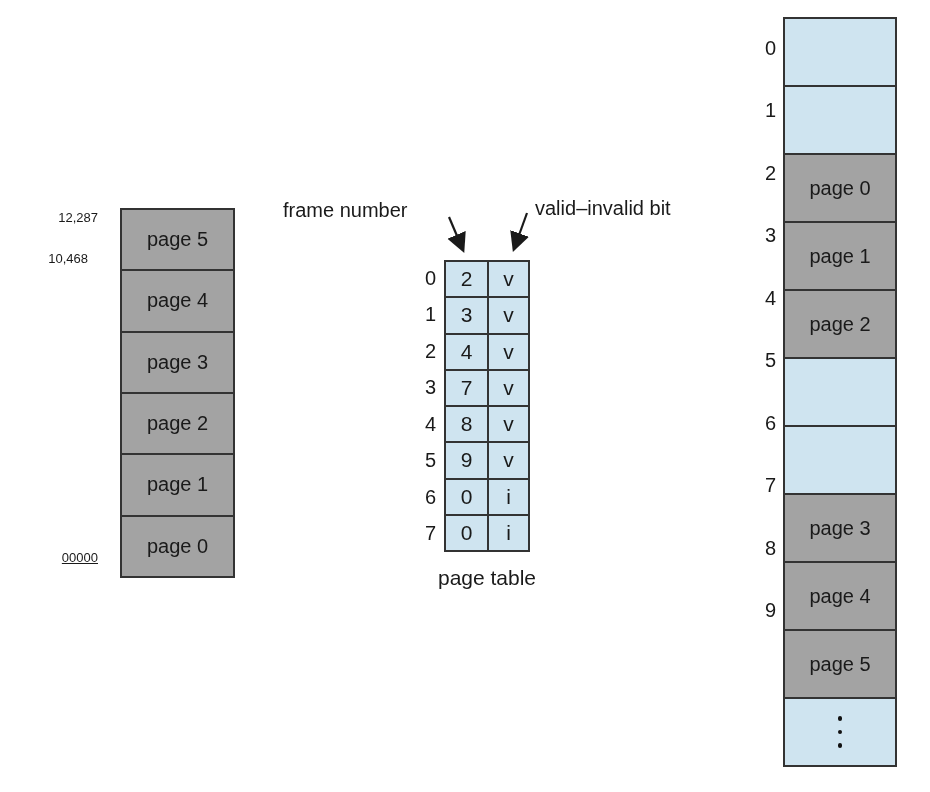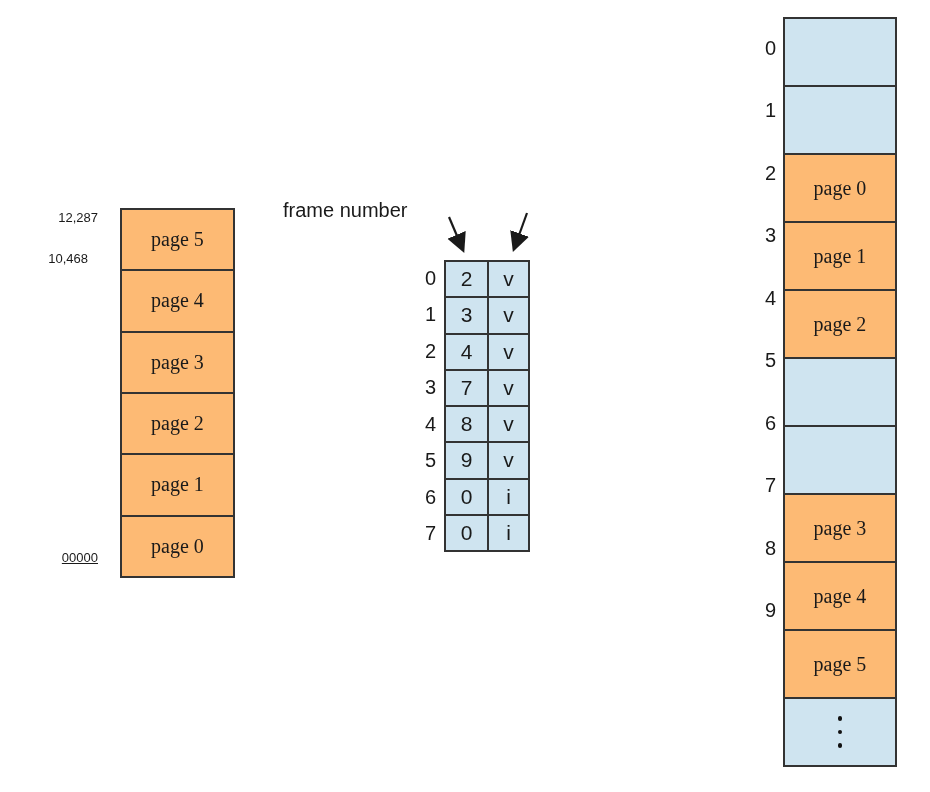--- a/index.html
+++ b/index.html
@@ -11,21 +11,21 @@
   
   .memcol{
     display:flex;flex-direction:column;box-sizing:border-box;
     border:2px solid #333333;
   }
   .memcell{
     flex:1;display:flex;align-items:center;justify-content:center;
     font-size:20px;border-top:2px solid #333333;
   }
   .memcell:first-child{border-top:none;}
-  .fill-page{background:#fdba74;font-family:Liberation Serif, serif;}
+  .fill-page{background:#a3a3a3;}
   .fill-frame{background:#cfe4f0;}
   
   .addr{
     font-size:13px;text-align:right;width:80px;height:20px;line-height:20px;
   }
   
   .pt{
     display:flex;flex-direction:column;box-sizing:border-box;
     border:2px solid #333333;background:#cfe4f0;
   }
@@ -66,20 +66,21 @@
   <div class="abs memcol" style="left:120px;top:208px;width:115px;height:370px;">
     <div class="memcell fill-page">page 5</div>
     <div class="memcell fill-page">page 4</div>
     <div class="memcell fill-page">page 3</div>
     <div class="memcell fill-page">page 2</div>
     <div class="memcell fill-page">page 1</div>
     <div class="memcell fill-page">page 0</div>
   </div>
 
   <div class="abs toplabel" style="left:283px;top:199px;text-align:center;">frame number</div>
+  <div class="abs toplabel" style="left:535px;top:197px;">valid–invalid bit</div>
 
   <svg class="overlay" width="930" height="792">
     <defs>
       <marker id="ah" markerWidth="10" markerHeight="10" refX="7.5" refY="4.5" orient="auto">
         <path d="M0,0 L9,4.5 L0,9 z" fill="#1a1a1a"></path>
       </marker>
     </defs>
     <line x1="449" y1="217" x2="463" y2="250" stroke="#1a1a1a" stroke-width="2.2" marker-end="url(#ah)"></line>
     <line x1="527" y1="213" x2="514" y2="249" stroke="#1a1a1a" stroke-width="2.2" marker-end="url(#ah)"></line>
   </svg>
@@ -123,20 +124,21 @@
     <div class="ptrow">
       <div class="ptcell frame">0</div>
       <div class="ptcell bit">i</div>
     </div>
     <div class="ptrow">
       <div class="ptcell frame">0</div>
       <div class="ptcell bit">i</div>
     </div>
   </div>
 
+  <div class="abs caption" style="left:417px;top:566px;width:140px;">page table</div>
 
   <div class="abs rlabels" style="left:744px;top:17px;height:750px;">
     <div class="rl">0</div>
     <div class="rl">1</div>
     <div class="rl">2</div>
     <div class="rl">3</div>
     <div class="rl">4</div>
     <div class="rl">5</div>
     <div class="rl">6</div>
     <div class="rl">7</div>

